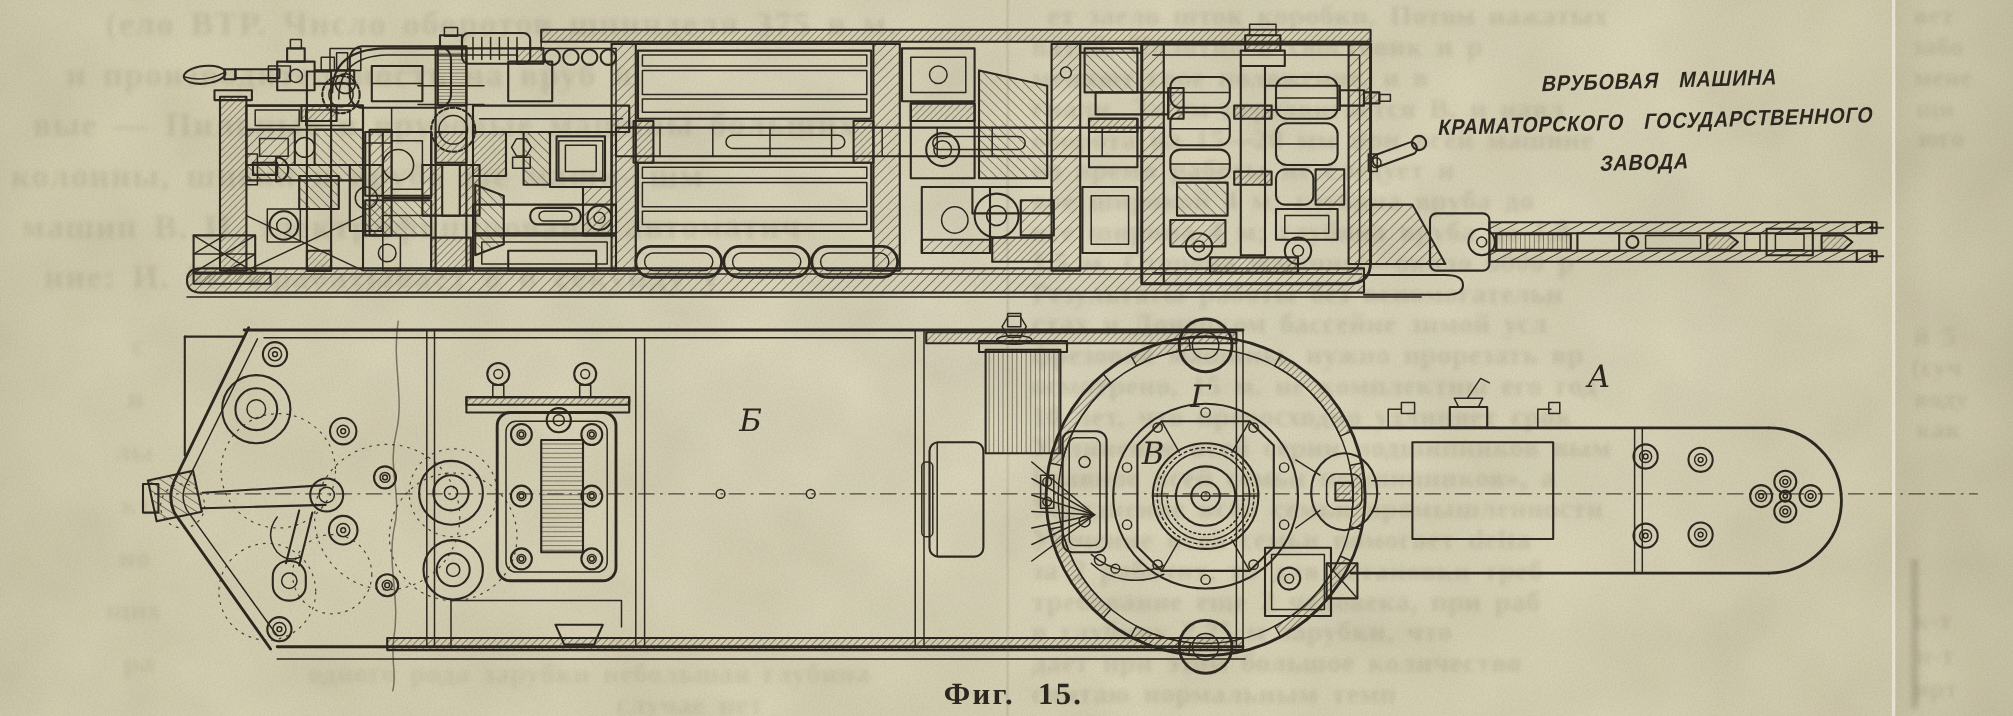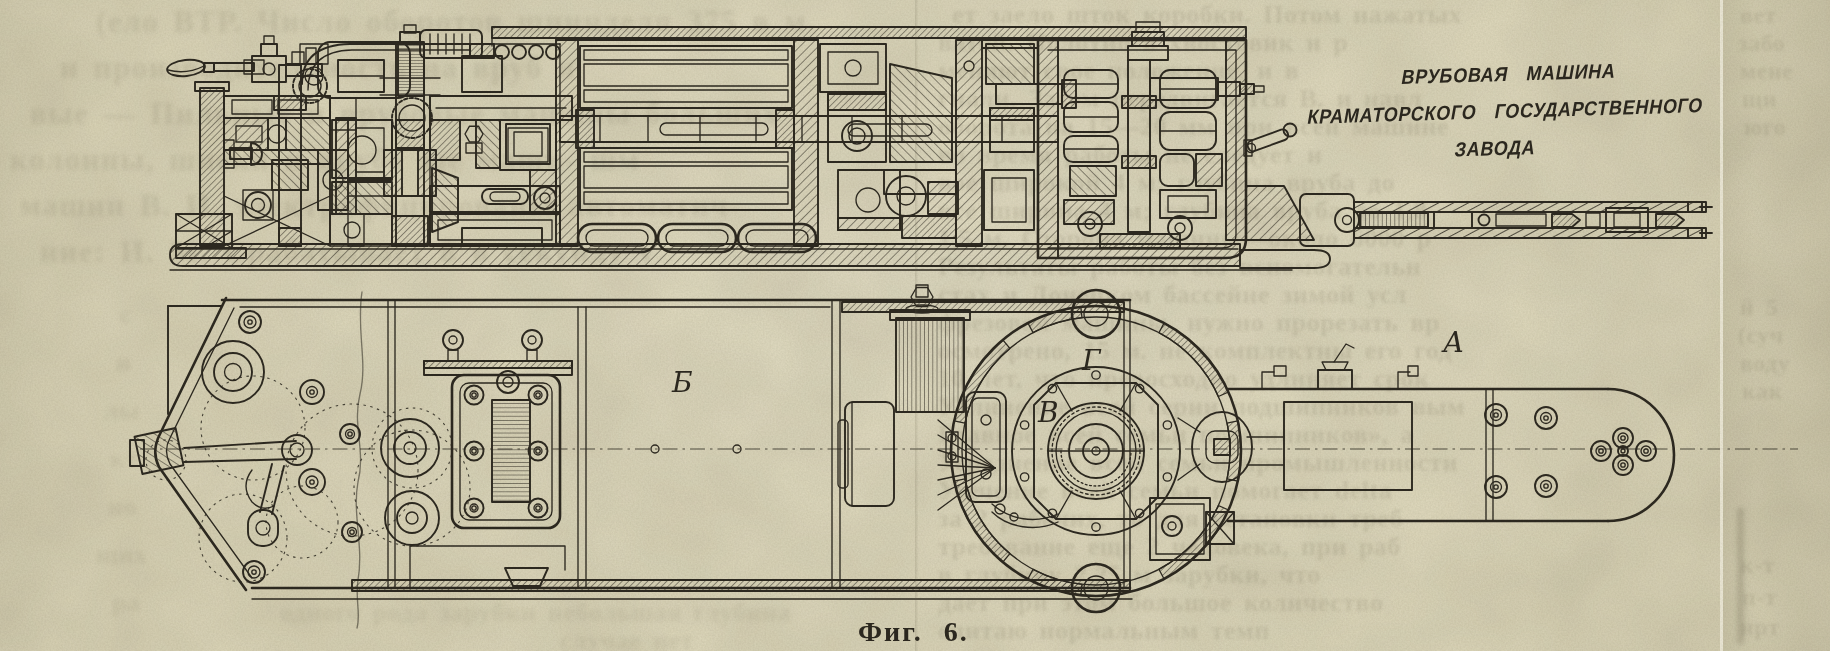--- a/index.html
+++ b/index.html
@@ -624,21 +624,21 @@
   </div>
 
   <div class="gl gl-labels">
 
   <div class="part-label" style="left: 1443px; top: 326px;">А</div>
       <div class="part-label" style="left: 672px; top: 366px;">Б</div>
       <div class="part-label" style="left: 1082px; top: 344px;">Г</div>
       <div class="part-label" style="left: 1038px; top: 396px;">В</div>
     </div>
 
-  <div class="caption">Фиг. 6.</div>
+  <div class="caption">Фиг. 15.</div>
 
   <div class="fold-v"></div>
   <div class="page-edge"></div>
   <div class="right-strip"></div>
   <div class="dark-streak"></div>
 
   <svg class="noise" width="1830" height="651">
     <filter id="grain" x="0" y="0" width="100%" height="100%">
         <feTurbulence type="fractalNoise" baseFrequency="0.6" numOctaves="2" seed="3"></feTurbulence>
       <feColorMatrix type="matrix" values="0 0 0 0 0.5  0 0 0 0 0.48  0 0 0 0 0.42  -0.7 0 0 0 0.82"></feColorMatrix>

